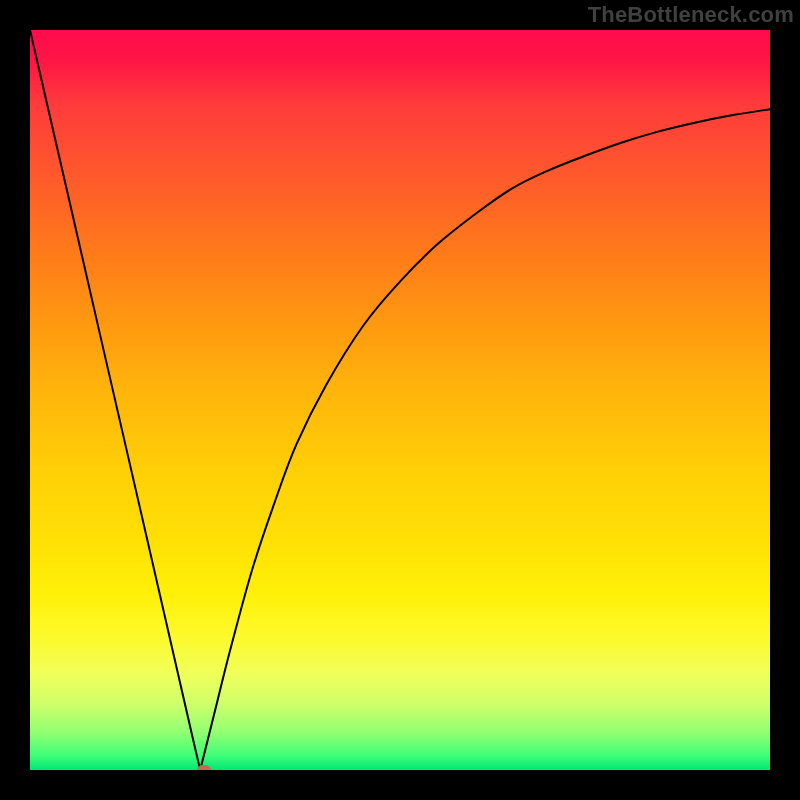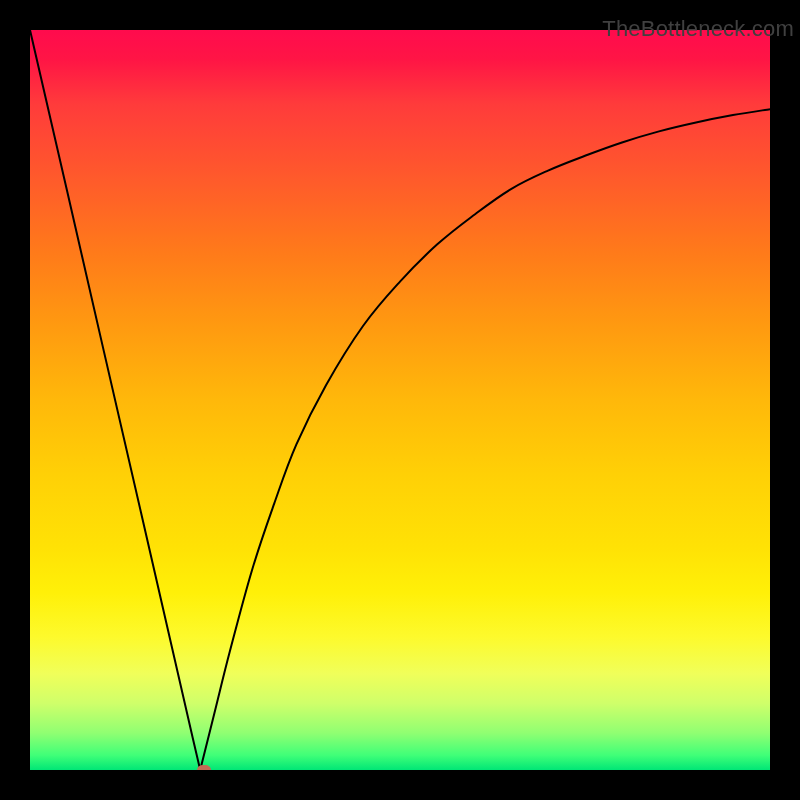--- a/index.html
+++ b/index.html
@@ -12,25 +12,25 @@
     font-family: Arial, Helvetica, sans-serif;
   }
   .frame {
     position: relative;
     width: 800px;
     height: 800px;
     box-sizing: border-box;
   }
   .watermark {
     position: absolute;
-    top: 16px;
+    top: 2px;
     right: 6px;
     color: #404040;
     font-size: 22px;
-    font-weight: 400;
+    font-weight: 700;
     letter-spacing: 0.2px;
     z-index: 100;
   }
   .plot-area {
     position: absolute;
     left: 30px;
     top: 30px;
     width: 740px;
     height: 740px;
     overflow: hidden;

